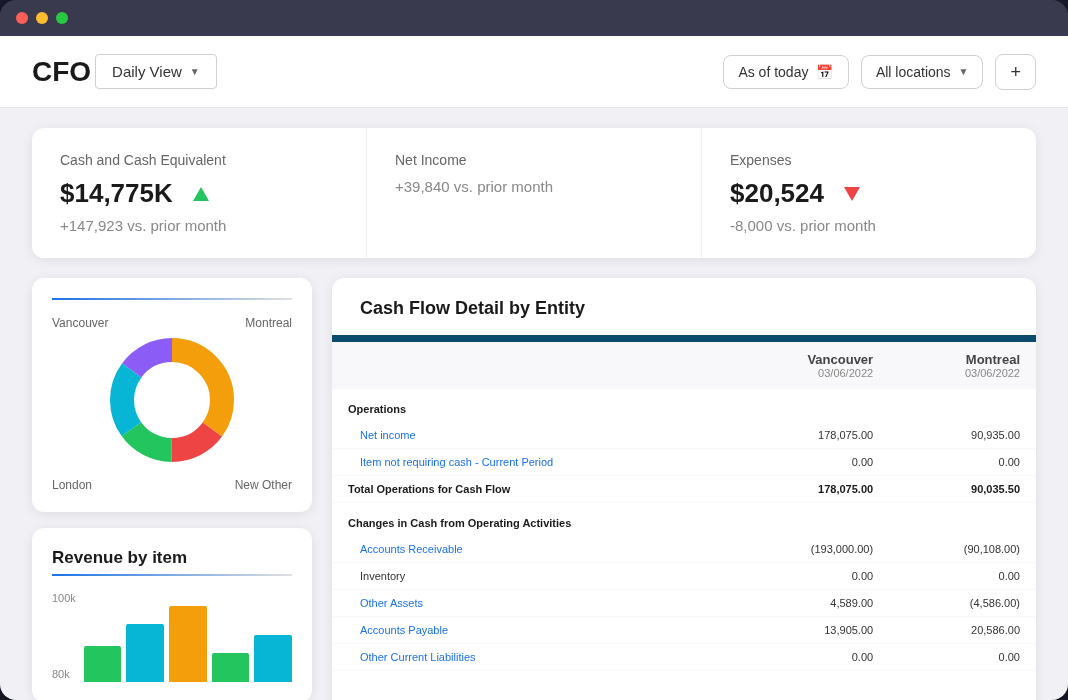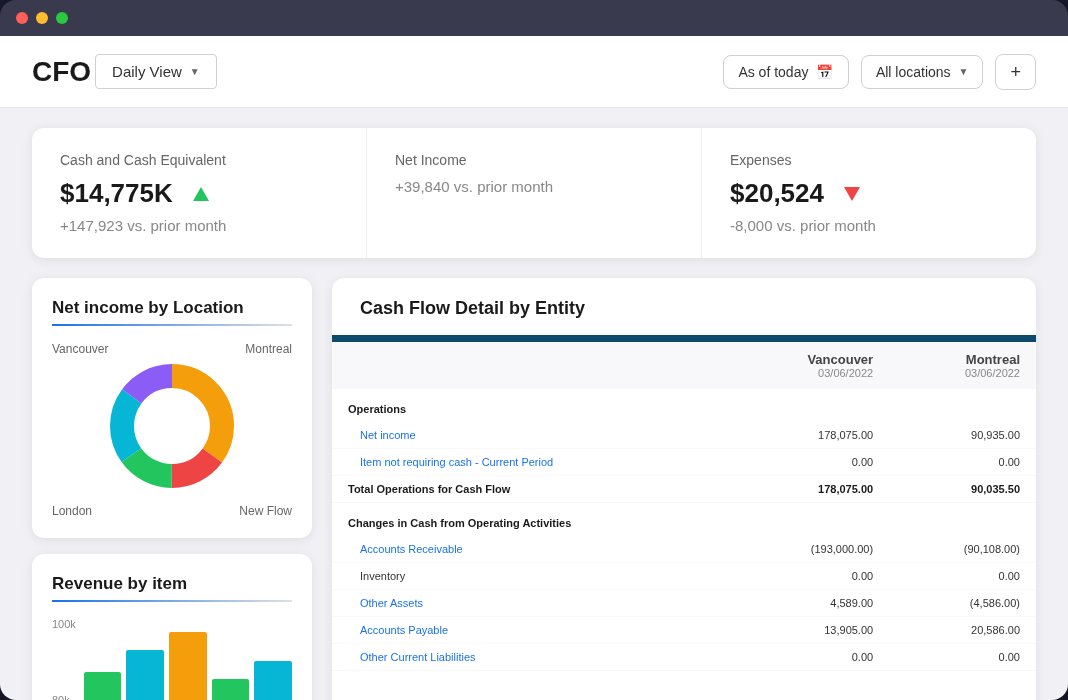--- a/index.html
+++ b/index.html
@@ -328,40 +328,39 @@
         </div>
         <div class="card-sub">-8,000 vs. prior month</div>
       </div>
     </div>
 
     <div class="main-content">
 
       <div class="left-panel">
 
         <div class="panel-card">
-          <div class="panel-title">Net income by Location</div>
           <div class="panel-divider"></div>
           <div class="donut-labels">
             <span class="donut-label-left">Vancouver</span>
             <span class="donut-label-right">Montreal</span>
           </div>
           <div class="donut-container">
             <svg viewBox="0 0 140 140" width="140" height="140">
 
               <circle cx="70" cy="70" r="50" fill="none" stroke="#f59e0b" stroke-width="24" stroke-dasharray="109.96 204.2" stroke-dashoffset="0" transform="rotate(-90 70 70)"></circle>
               <circle cx="70" cy="70" r="50" fill="none" stroke="#ef4444" stroke-width="24" stroke-dasharray="47.12 267.04" stroke-dashoffset="-109.96" transform="rotate(-90 70 70)"></circle>
               <circle cx="70" cy="70" r="50" fill="none" stroke="#22c55e" stroke-width="24" stroke-dasharray="47.12 267.04" stroke-dashoffset="-157.08" transform="rotate(-90 70 70)"></circle>
               <circle cx="70" cy="70" r="50" fill="none" stroke="#06b6d4" stroke-width="24" stroke-dasharray="62.83 251.33" stroke-dashoffset="-204.2" transform="rotate(-90 70 70)"></circle>
               <circle cx="70" cy="70" r="50" fill="none" stroke="#8b5cf6" stroke-width="24" stroke-dasharray="47.12 267.04" stroke-dashoffset="-267.04" transform="rotate(-90 70 70)"></circle>
               <circle cx="70" cy="70" r="36" fill="white"></circle>
             </svg>
           </div>
           <div class="donut-labels">
             <span class="donut-label-left">London</span>
-            <span class="donut-label-right">New Flow</span>
+            <span class="donut-label-right">New Other</span>
           </div>
         </div>
 
         <div class="panel-card">
           <div class="panel-title">Revenue by item</div>
           <div class="panel-divider"></div>
           <div style="display:flex; gap: 8px; align-items: flex-end; height: 90px;">
             <div style="display:flex; flex-direction:column; justify-content:space-between; font-size:11px; color:#888; height:100%; padding-bottom:2px;">
               <span>100k</span>
               <span>80k</span>

